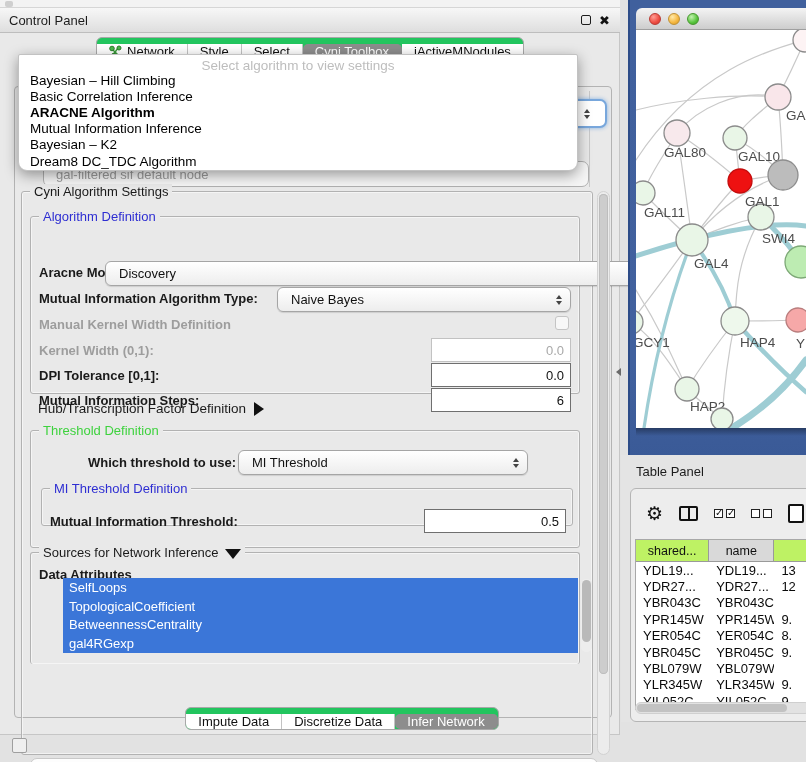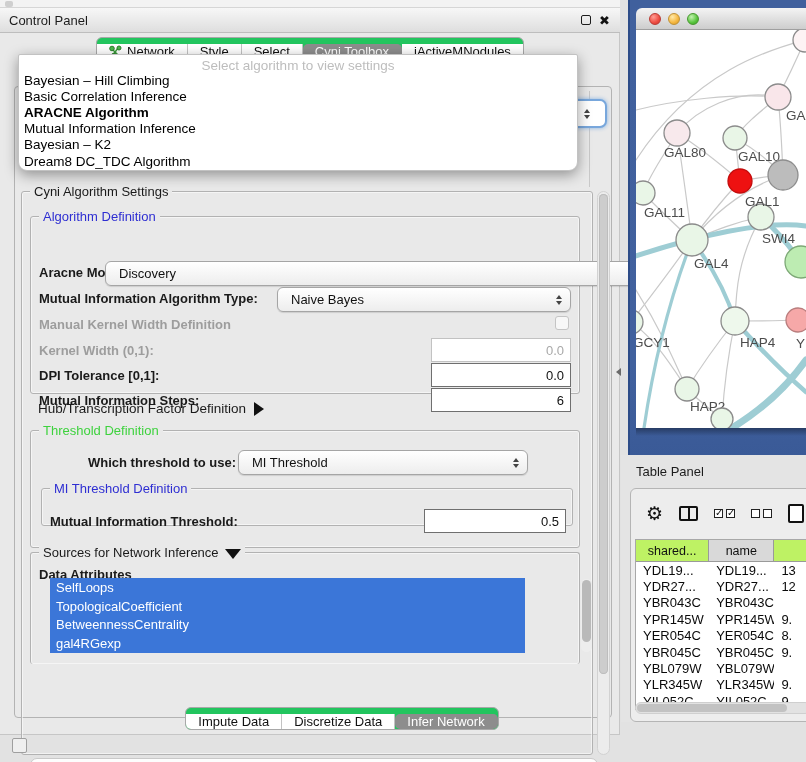--- a/index.html
+++ b/index.html
@@ -51,35 +51,35 @@
   .spin .dn { border-top:4.5px solid #444; }
 
   .tfield { position:absolute; height:24px; background:#fff; border:1px solid #6f6f6f; font-size:13px; color:#111; display:flex; align-items:center; justify-content:flex-end; padding-right:6px; }
   .tfield.dim { border:1px solid #c2c2c2; color:#a9a9a9; }
 
   .checkbox { position:absolute; width:14px; height:14px; border:1px solid #c4c4c4; border-radius:3px; background:#f7f7f7; }
 
   .tri-right { display:inline-block; width:0; height:0; border-top:7px solid transparent; border-bottom:7px solid transparent; border-left:10px solid #111; vertical-align:middle; margin-left:8px; }
   .tri-down { display:inline-block; width:0; height:0; border-left:8px solid transparent; border-right:8px solid transparent; border-top:10px solid #111; vertical-align:middle; margin-left:6px; }
 
-  .attr-list { position:absolute; left:28px; top:386px; width:475px; height:75px; background:#fff; overflow:hidden; }
+  .attr-list { position:absolute; left:41px; top:386px; width:515px; height:75px; background:#fff; overflow:hidden; }
   .attr-item { height:18.7px; background:#3b76d8; color:#fff; font-size:13px; display:flex; align-items:center; padding-left:6px; }
   .attr-scroll { position:absolute; left:559px; top:387px; width:11px; height:73px; background:#ededed; border-radius:5px; }
   .attr-thumb { position:absolute; left:1px; top:1px; width:9px; height:62px; background:#b9b9b9; border-radius:5px; }
 
   .v-scrollbar { left:596px; top:104px; width:13px; height:564px; background:#ececec; border:1px solid #d2d2d2; border-radius:7px; }
   .v-thumb { position:absolute; left:1px; top:2px; width:9px; height:480px; background:#cdcdcd; border-radius:6px; box-shadow:inset 0 0 0 1px #bdbdbd; }
   .h-scrollbar { left:8px; top:566px; width:568px; height:14px; background:#fdfdfd; border:1px solid #c9c9c9; border-radius:8px; }
 
   .bottom-tabs-row { left:0; top:707px; width:684px; display:flex; justify-content:center; }
 
   
   .popup { left:18px; top:54px; width:560px; height:117px; background:#fff; border:1px solid #c2c2c2; border-radius:2px 2px 9px 9px; box-shadow:0 4px 14px rgba(0,0,0,.38); z-index:40; }
   .popup-hint { text-align:center; font-size:13.5px; color:#bdbdbd; padding-top:3px; height:17px; }
-  .popup-item { font-size:13.5px; color:#000; height:16.2px; display:flex; align-items:center; padding-left:5px; white-space:nowrap; }
+  .popup-item { font-size:13.5px; color:#000; height:16.2px; display:flex; align-items:center; padding-left:11px; white-space:nowrap; }
   .popup-item.bold { font-weight:bold; }
 
   .splitter-arrow { left:616px; top:368px; width:0; height:0; border-top:4px solid transparent; border-bottom:4px solid transparent; border-right:5px solid #6a6a6a; }
 
   
   .network-frame { left:628px; top:0; width:178px; height:455px; background:linear-gradient(180deg,#40609d 0%,#41619e 80%,#3a5a97 100%); box-shadow:inset 2px 0 0 #2d4c88; }
   .net-titlebar { position:absolute; left:8px; top:8px; width:170px; height:22px; background:linear-gradient(#f4f4f4,#cdcdcd); border-radius:6px 0 0 0; border-bottom:1px solid #9f9f9f; display:flex; align-items:center; gap:7px; padding-left:13px; }
   .light { width:12px; height:12px; border-radius:50%; }
   .light.red { background:radial-gradient(circle at 35% 30%,#ff9d94,#ee4b40 60%,#c93832); border:1px solid #ba3a33; }
   .light.yellow { background:radial-gradient(circle at 35% 30%,#ffe9a8,#f5b63e 60%,#d29a2e); border:1px solid #c09135; }
@@ -156,20 +156,23 @@
       </div>
   </div>
 
   <div class="abs cp-content">
     <div class="abs ghost-line"></div>
     <div class="abs focus-fragment">
       <span class="spin">
           <i class="up"></i>
           <i class="dn"></i>
         </span>
+    </div>
+    <div class="abs bg-combo">
+      <span>gal-filtered sif default node</span>
     </div>
 
     <div class="fieldset" style="left:6px; top:104px; width:572px; height:564px;">
       <span class="legend">Cyni Algorithm Settings</span>
 
       <div class="fieldset" style="left:8px; top:24px; width:550px; height:178px;">
         <span class="legend blue">Algorithm Definition</span>
 
         <span class="lbl" style="left:8px; top:48px;">Aracne Mode:</span>
         <div class="combo" style="left:74px; top:44px; width:564px;">

